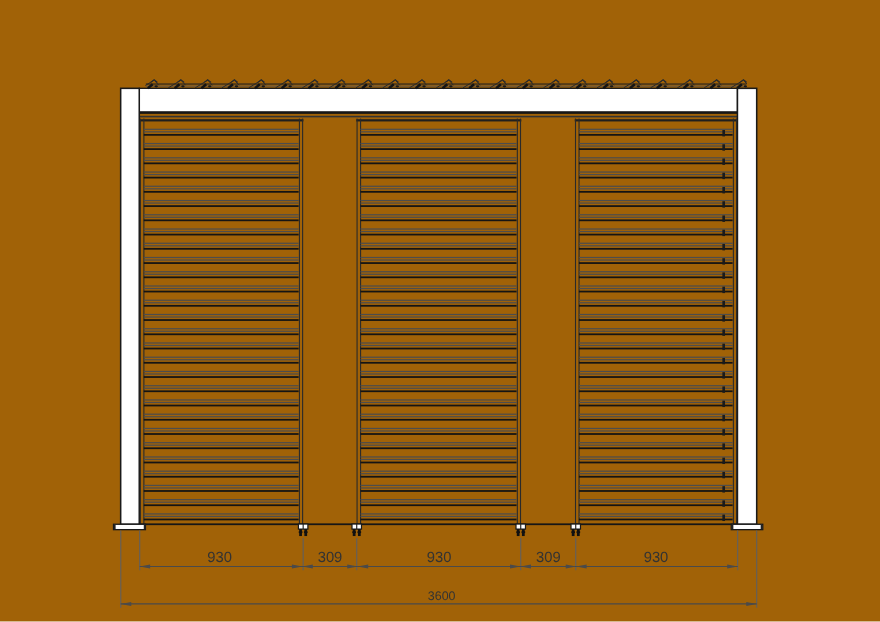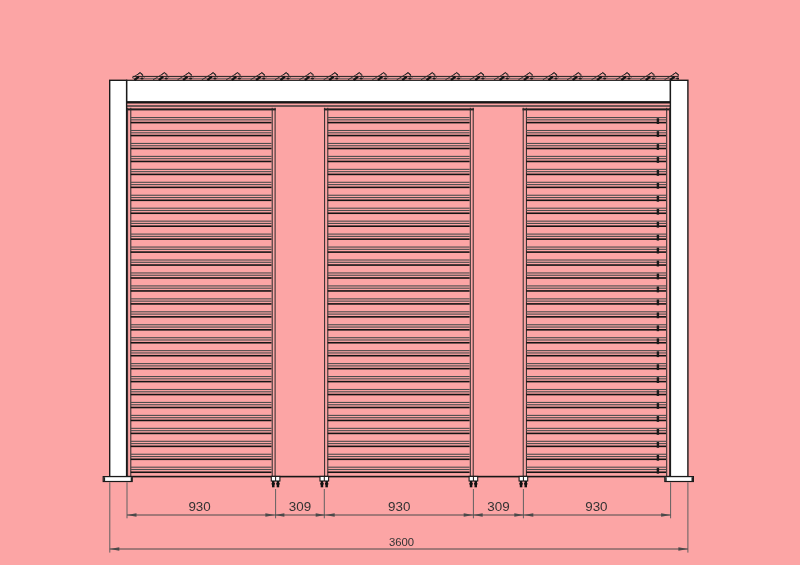--- a/index.html
+++ b/index.html
@@ -1,14 +1,14 @@
 <!DOCTYPE html>
 <html><head><meta charset="utf-8"><title>Pergola elevation</title><style>
 html,body{margin:0;padding:0;background:#ffffff;}
-#c{position:relative;width:800px;height:565px;background:#fca5a5;overflow:hidden;font-family:"Liberation Sans",sans-serif;}
+#c{position:relative;width:800px;height:565px;background:#a16207;overflow:hidden;font-family:"Liberation Sans",sans-serif;}
 </style></head><body>
 <div id="c">
 <svg width="800" height="565" viewBox="0 0 800 565" xmlns="http://www.w3.org/2000/svg">
 
 <g>
 <rect x="126.6" y="80.3" width="543.8" height="21.5" fill="#ffffff" stroke="#1a1a1a" stroke-width="1.2"></rect>
 <rect x="126.6" y="101.5" width="543.8" height="2.0" fill="#161616"></rect>
 <rect x="126.6" y="105.3" width="543.8" height="1.4" fill="#333333"></rect>
 </g>
 <defs>

